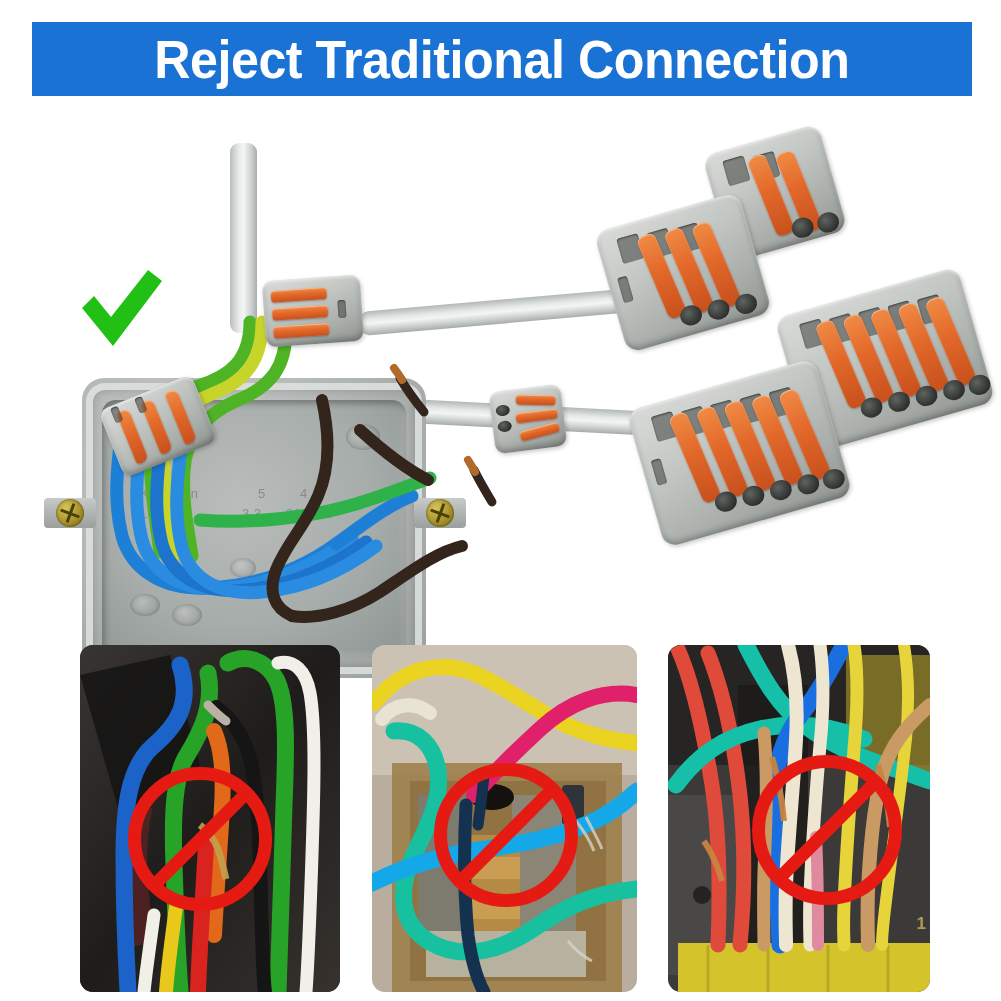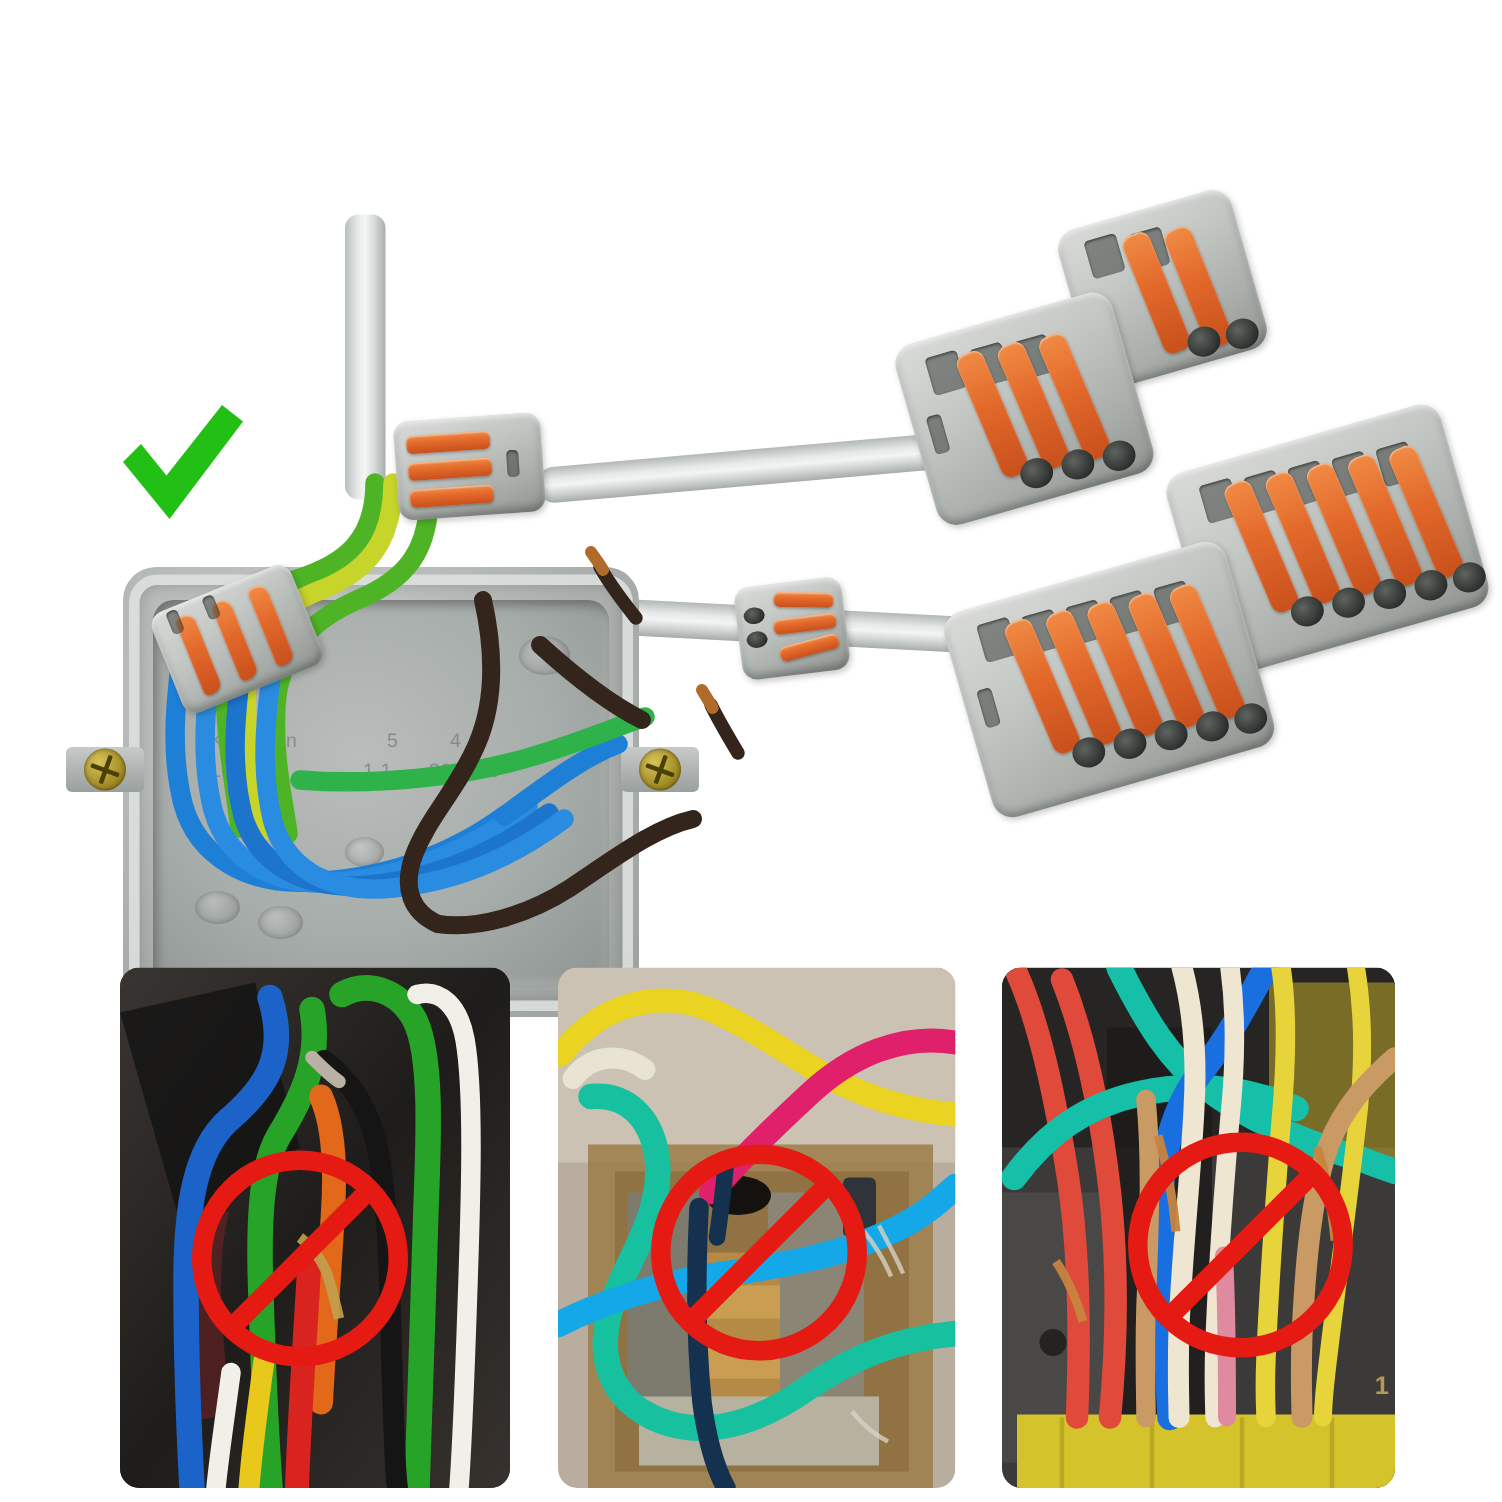--- a/index.html
+++ b/index.html
@@ -81,20 +81,23 @@
   .noentry .bar{position:absolute;left:50%;top:50%;height:13px;background:#e51b13;border-radius:2px;
       transform-origin:center;}
   .wm{position:absolute;color:rgba(205,170,90,.85);font-size:17px;font-weight:bold;
       font-family:"Liberation Sans",sans-serif;}
 </style>
 </head>
 <body>
 
 <div class="page">
 
+  <div class="banner">
+    <div class="banner-title">Reject Traditional Connection</div>
+  </div>
 
   <div class="hero">
 
     <svg class="checkmark" viewBox="0 0 86 82">
       <path d="M4 40 L16 28 L33 49 L70 2 L84 13 L35 78 Z" fill="#22c014"></path>
     </svg>
 
     <div class="cable" style="left:230px;top:43px;width:27px;height:190px;"></div>
 
     <div class="cable cable-h" style="left:360px;top:212px;width:280px;height:24px;transform:rotate(-5deg);transform-origin:left center;"></div>
@@ -106,21 +109,21 @@
 
       <div class="knock" style="left:264px;top:46px;width:34px;height:26px;"></div>
       <div class="knock" style="left:48px;top:216px;width:30px;height:22px;"></div>
       <div class="knock" style="left:90px;top:226px;width:30px;height:22px;"></div>
       <div class="knock" style="left:148px;top:180px;width:26px;height:20px;"></div>
 
       <div class="jbox-emboss" style="left:58px;top:108px;">Klemmen</div>
       <div class="jbox-emboss" style="left:58px;top:128px;">Leiter</div>
       <div class="jbox-emboss" style="left:176px;top:108px;">5</div>
       <div class="jbox-emboss" style="left:218px;top:108px;">4</div>
-      <div class="jbox-emboss" style="left:160px;top:128px;">1.1</div>
+      <div class="jbox-emboss" style="left:160px;top:128px;">3.3</div>
       <div class="jbox-emboss" style="left:204px;top:128px;">20</div>
       <div class="jbox-emboss" style="left:236px;top:128px;">16</div>
     </div>
 
     <div class="ear" style="left:44px;top:398px;"></div>
     <div class="screw" style="left:56px;top:399px;"></div>
     <div class="ear" style="left:414px;top:398px;"></div>
     <div class="screw" style="left:426px;top:399px;"></div>
 
     <svg class="wires" width="620" height="520">

